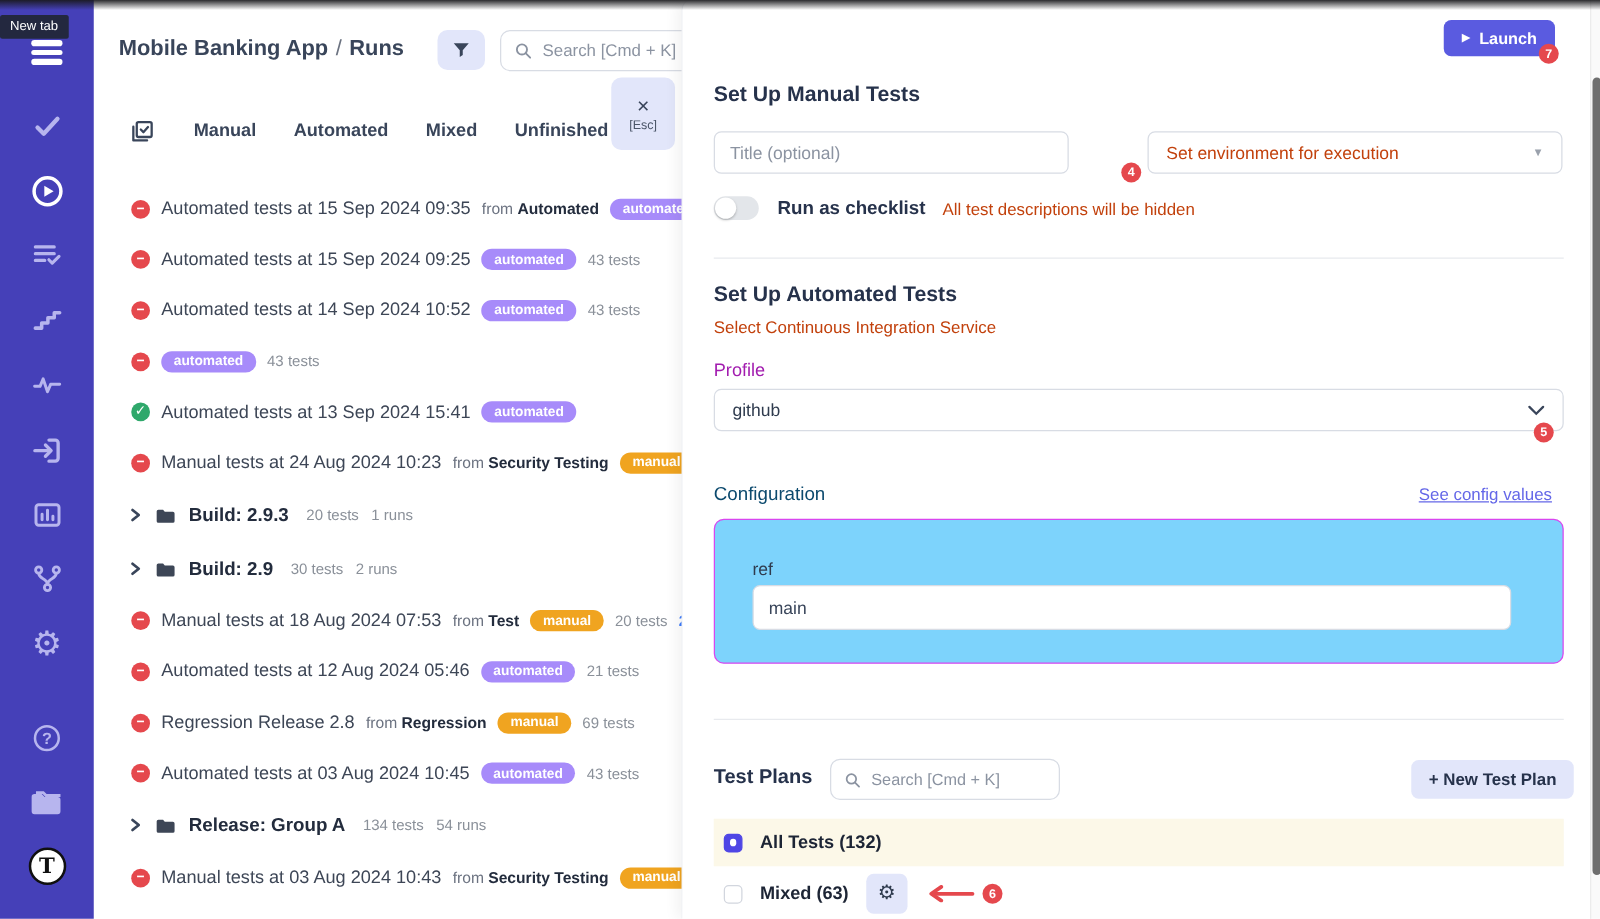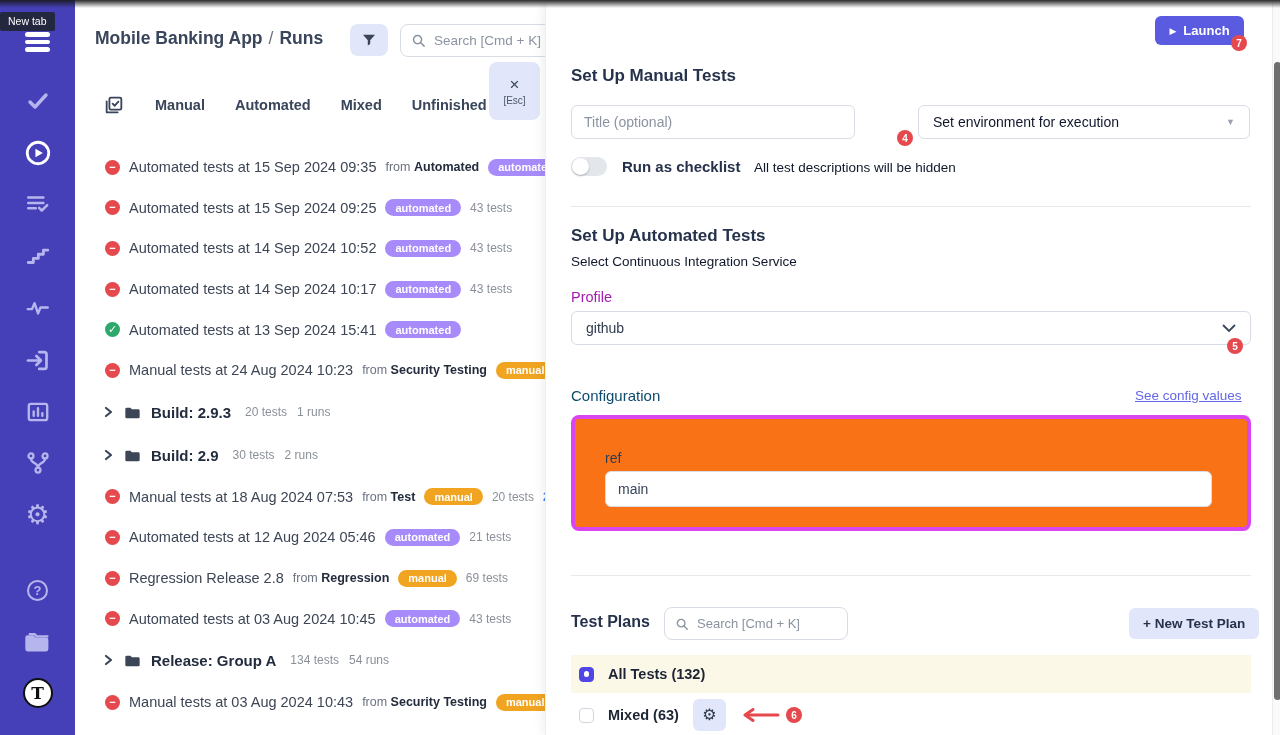--- a/index.html
+++ b/index.html
@@ -77,23 +77,23 @@
   .h2 { font-size:17px; font-weight:700; color:#26324b; }
   .textin { border:1px solid #d8dce4; border-radius:6px; height:34px; font-size:14px; color:#39455a;
     font-family:inherit; padding:0 12px; outline:none; background:#fff; }
   .textin::placeholder { color:#8b93a1; }
   .selectbox { border:1px solid #d8dce4; border-radius:6px; height:34px; background:#fff; display:flex;
     align-items:center; padding:0 14px; font-size:14px; cursor:pointer; justify-content:space-between; }
   .toggle { width:36px; height:19px; background:#e3e6ea; border-radius:10px; position:relative; cursor:pointer; }
   .toggle .knob { position:absolute; left:1px; top:1px; width:17px; height:17px; background:#fff; border-radius:50%;
     box-shadow:0 1px 2px rgba(0,0,0,.25); }
   .divider { position:absolute; left:25px; width:680px; border-top:1px solid #e8eaee; }
-  .graytxt { color:#0f172a; }
-  #config-box { position:absolute; left:25px; top:415px; width:680px; height:116px; background:#f97316;
-    border:4px solid #d946ef; border-radius:8px; }
+  .graytxt { color:#c2410c; }
+  #config-box { position:absolute; left:25px; top:415px; width:680px; height:116px; background:#7dd3fc;
+    border:1px solid #d946ef; border-radius:8px; }
   #see-config { color:#6467e8; font-size:13.5px; text-decoration:underline; cursor:pointer; }
   #tp-search { position:absolute; left:118px; top:607px; width:184px; height:33px; border:1px solid #d8dce4;
     border-radius:8px; display:flex; align-items:center; gap:8px; padding:0 10px; background:#fff; }
   #tp-search input { border:none; outline:none; font-size:13px; color:#4a5568; width:130px;
     font-family:inherit; background:transparent; }
   #tp-search input::placeholder { color:#8b93a1; }
   #new-plan-btn { position:absolute; left:583px; top:608px; height:31px; padding:0 14px; background:#e2e6fa;
     border:none; border-radius:6px; font-size:13.5px; font-weight:700; color:#26324b; font-family:inherit; cursor:pointer; }
   .plan-row { position:absolute; left:25px; width:680px; display:flex; align-items:center; gap:14px; }
   .cb { width:15px; height:15px; border-radius:4px; border:1px solid #d2d6de; background:#fff; cursor:pointer;
@@ -244,21 +244,20 @@
     <span class="status failed">−</span>
     <span class="run-title">Automated tests at 14 Sep 2024 10:52</span>
 
     <span class="badge automated">automated</span>
     <span class="tests-count">43 tests</span>
 
   </div>
 
   <div class="run-row">
     <span class="status failed">−</span>
-    <span class="run-title">Automated tests at 14 Sep 2024 10:17</span>
 
     <span class="badge automated">automated</span>
     <span class="tests-count">43 tests</span>
 
   </div>
 
   <div class="run-row">
     <span class="status passed">✓</span>
     <span class="run-title">Automated tests at 13 Sep 2024 15:41</span>
 

